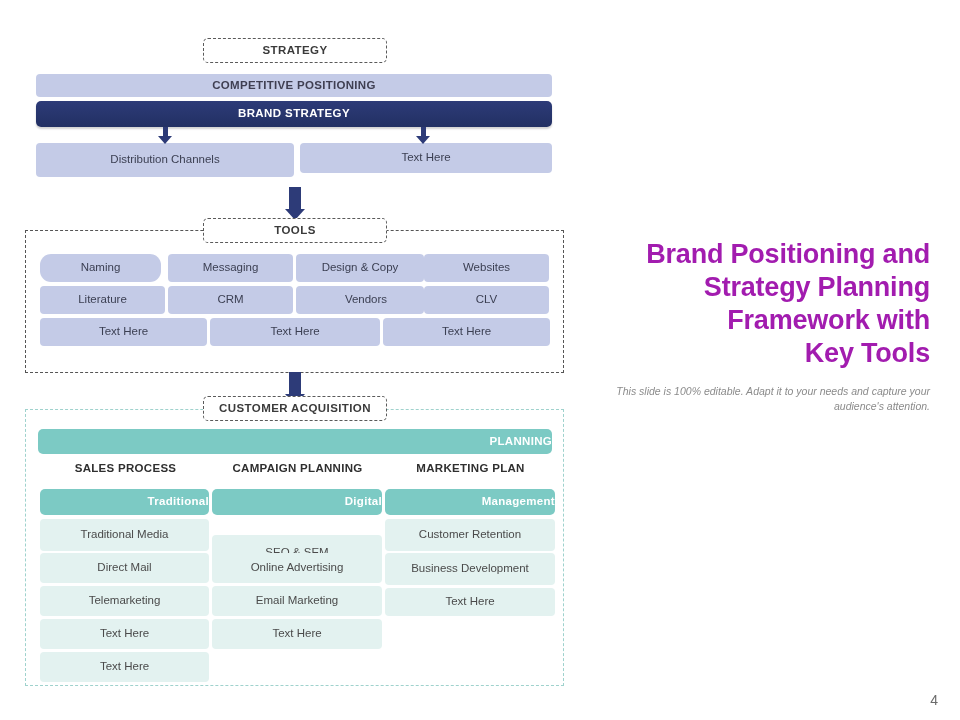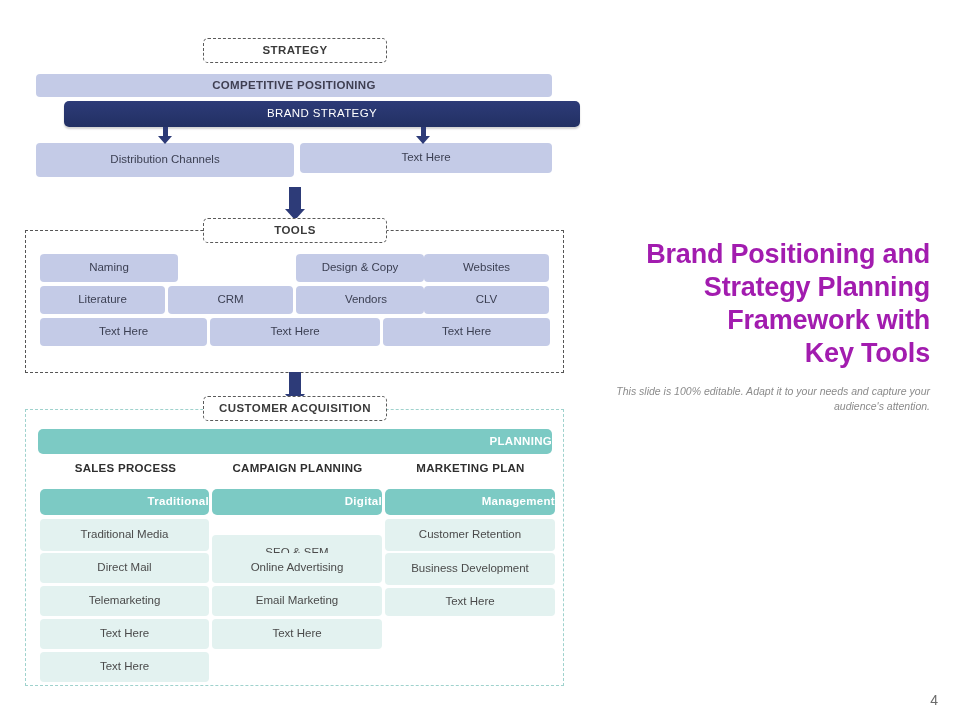--- a/index.html
+++ b/index.html
@@ -52,24 +52,23 @@
     font-weight: bold;
     letter-spacing: .3px;
   }
 
   .band-dark {
     background: #27356e;
     background: linear-gradient(180deg,#2d3b78 0%,#223063 100%);
     border-radius: 5px;
     color: #ffffff;
     font-size: 11.5px;
-    font-weight: normal;
+    font-weight: bold;
     letter-spacing: .4px;
     box-shadow: 0 2px 2px rgba(0,0,0,.18);
-    margin-left: 28px;
   }
 
   .chip-blue {
     background: #c4cbe7;
     border-radius: 4px;
     color: #3b3f52;
     font-size: 11.5px;
   }
 
   .band-teal {
@@ -219,22 +218,25 @@
     <div class="shaft" style="height:22px;"></div>
     <div class="head" style="top:22px;"></div>
   </div>
 
   <div class="container-dashed" style="left:25px; top:230px; width:539px; height:143px;"></div>
 
   <div class="box lbl-dashed" style="left:203px; top:218px; width:184px; height:25px;">
     <span>TOOLS</span>
   </div>
 
-  <div class="box chip-blue" style="left:40px; top:254px; width:138px; height:28px;">
+  <div class="box chip-blue" style="left:40px; top:254px; width:121px; height:28px;border-radius:11px;">
     <span>Naming</span>
+  </div>
+  <div class="box chip-blue" style="left:168px; top:254px; width:125px; height:28px;">
+    <span>Messaging</span>
   </div>
   <div class="box chip-blue" style="left:296px; top:254px; width:128px; height:28px;">
     <span>Design &amp; Copy</span>
   </div>
   <div class="box chip-blue" style="left:424px; top:254px; width:125px; height:28px;">
     <span>Websites</span>
   </div>
 
   <div class="box chip-blue" style="left:40px; top:286px; width:125px; height:28px;">
     <span>Literature</span>

